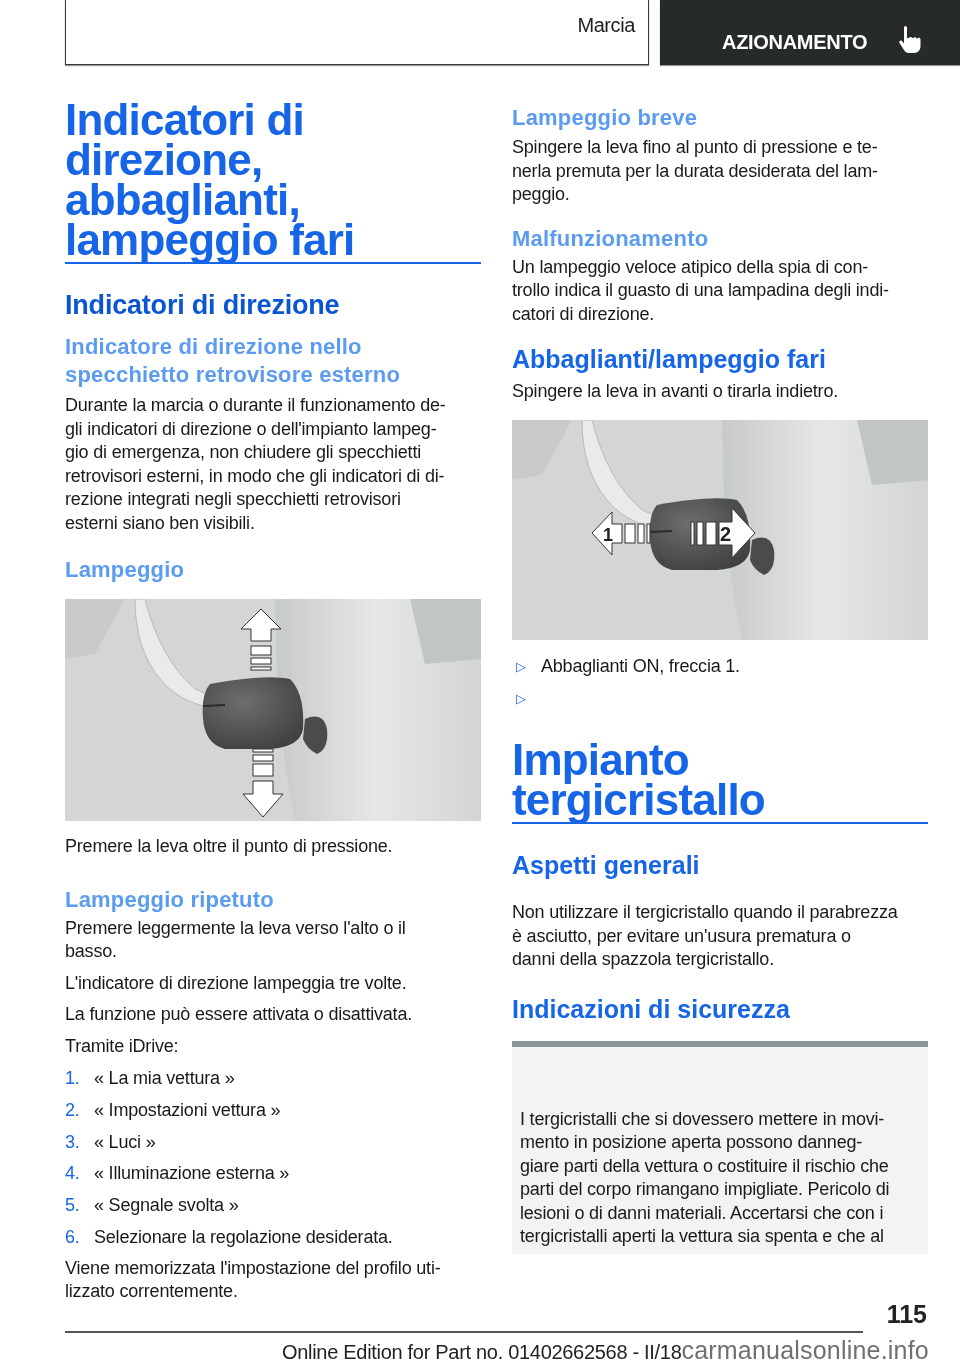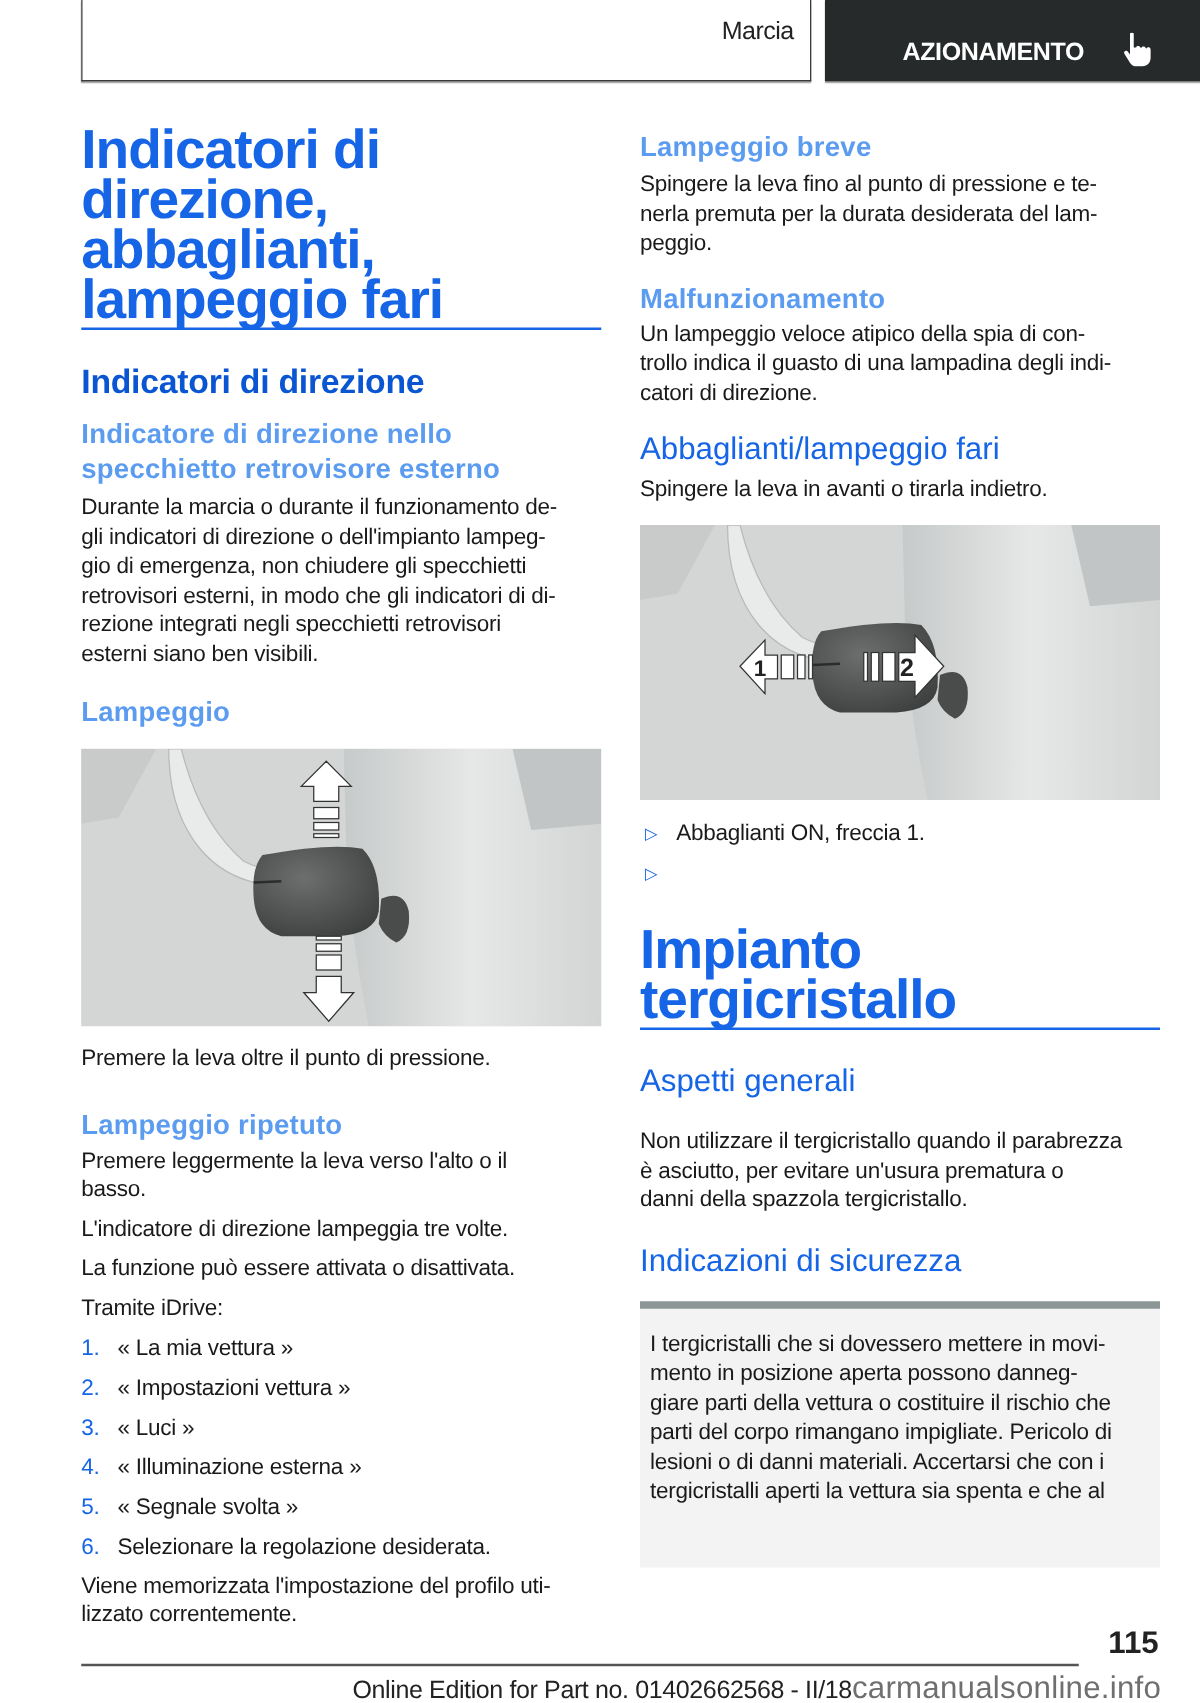--- a/index.html
+++ b/index.html
@@ -37,24 +37,24 @@
   .h1-rule { height: 2px; background: #1565e6; margin-top: 2px; }
   .h2 {
     color: #0a55d2; font-weight: bold; font-size: 27px; line-height: 30px;
     letter-spacing: -0.2px;
   }
   .h3 {
     color: #5b9cf0; font-weight: bold; font-size: 22px; line-height: 28px;
     letter-spacing: 0.2px;
   }
   .h2b {
-    color: #1565e6; font-weight: normal; font-size: 25px; line-height: 30px;
+    color: #1565e6; font-weight: bold; font-size: 25px; line-height: 30px;
   }
   .p {
-    font-size: 18px; line-height: 23.5px; color: #1a1a1a; letter-spacing: -0.2px;
+    font-size: 18px; line-height: 23.5px; color: #1a1a1a; letter-spacing: -0.2px; margin-top: 44px;
   }
 
   .figure { background: #d6d8d8; position: relative; overflow: hidden; }
 
   ol.steps { list-style: none; }
   ol.steps li { display: flex; font-size: 18px; line-height: 23.5px; margin-bottom: 8.3px; letter-spacing: -0.2px; }
   ol.steps li .num { color: #1565e6; width: 29px; flex: none; }
 
   ul.bullets { list-style: none; }
   ul.bullets li { display: flex; font-size: 18px; line-height: 23.5px; margin-bottom: 8.5px; letter-spacing: -0.2px; }

